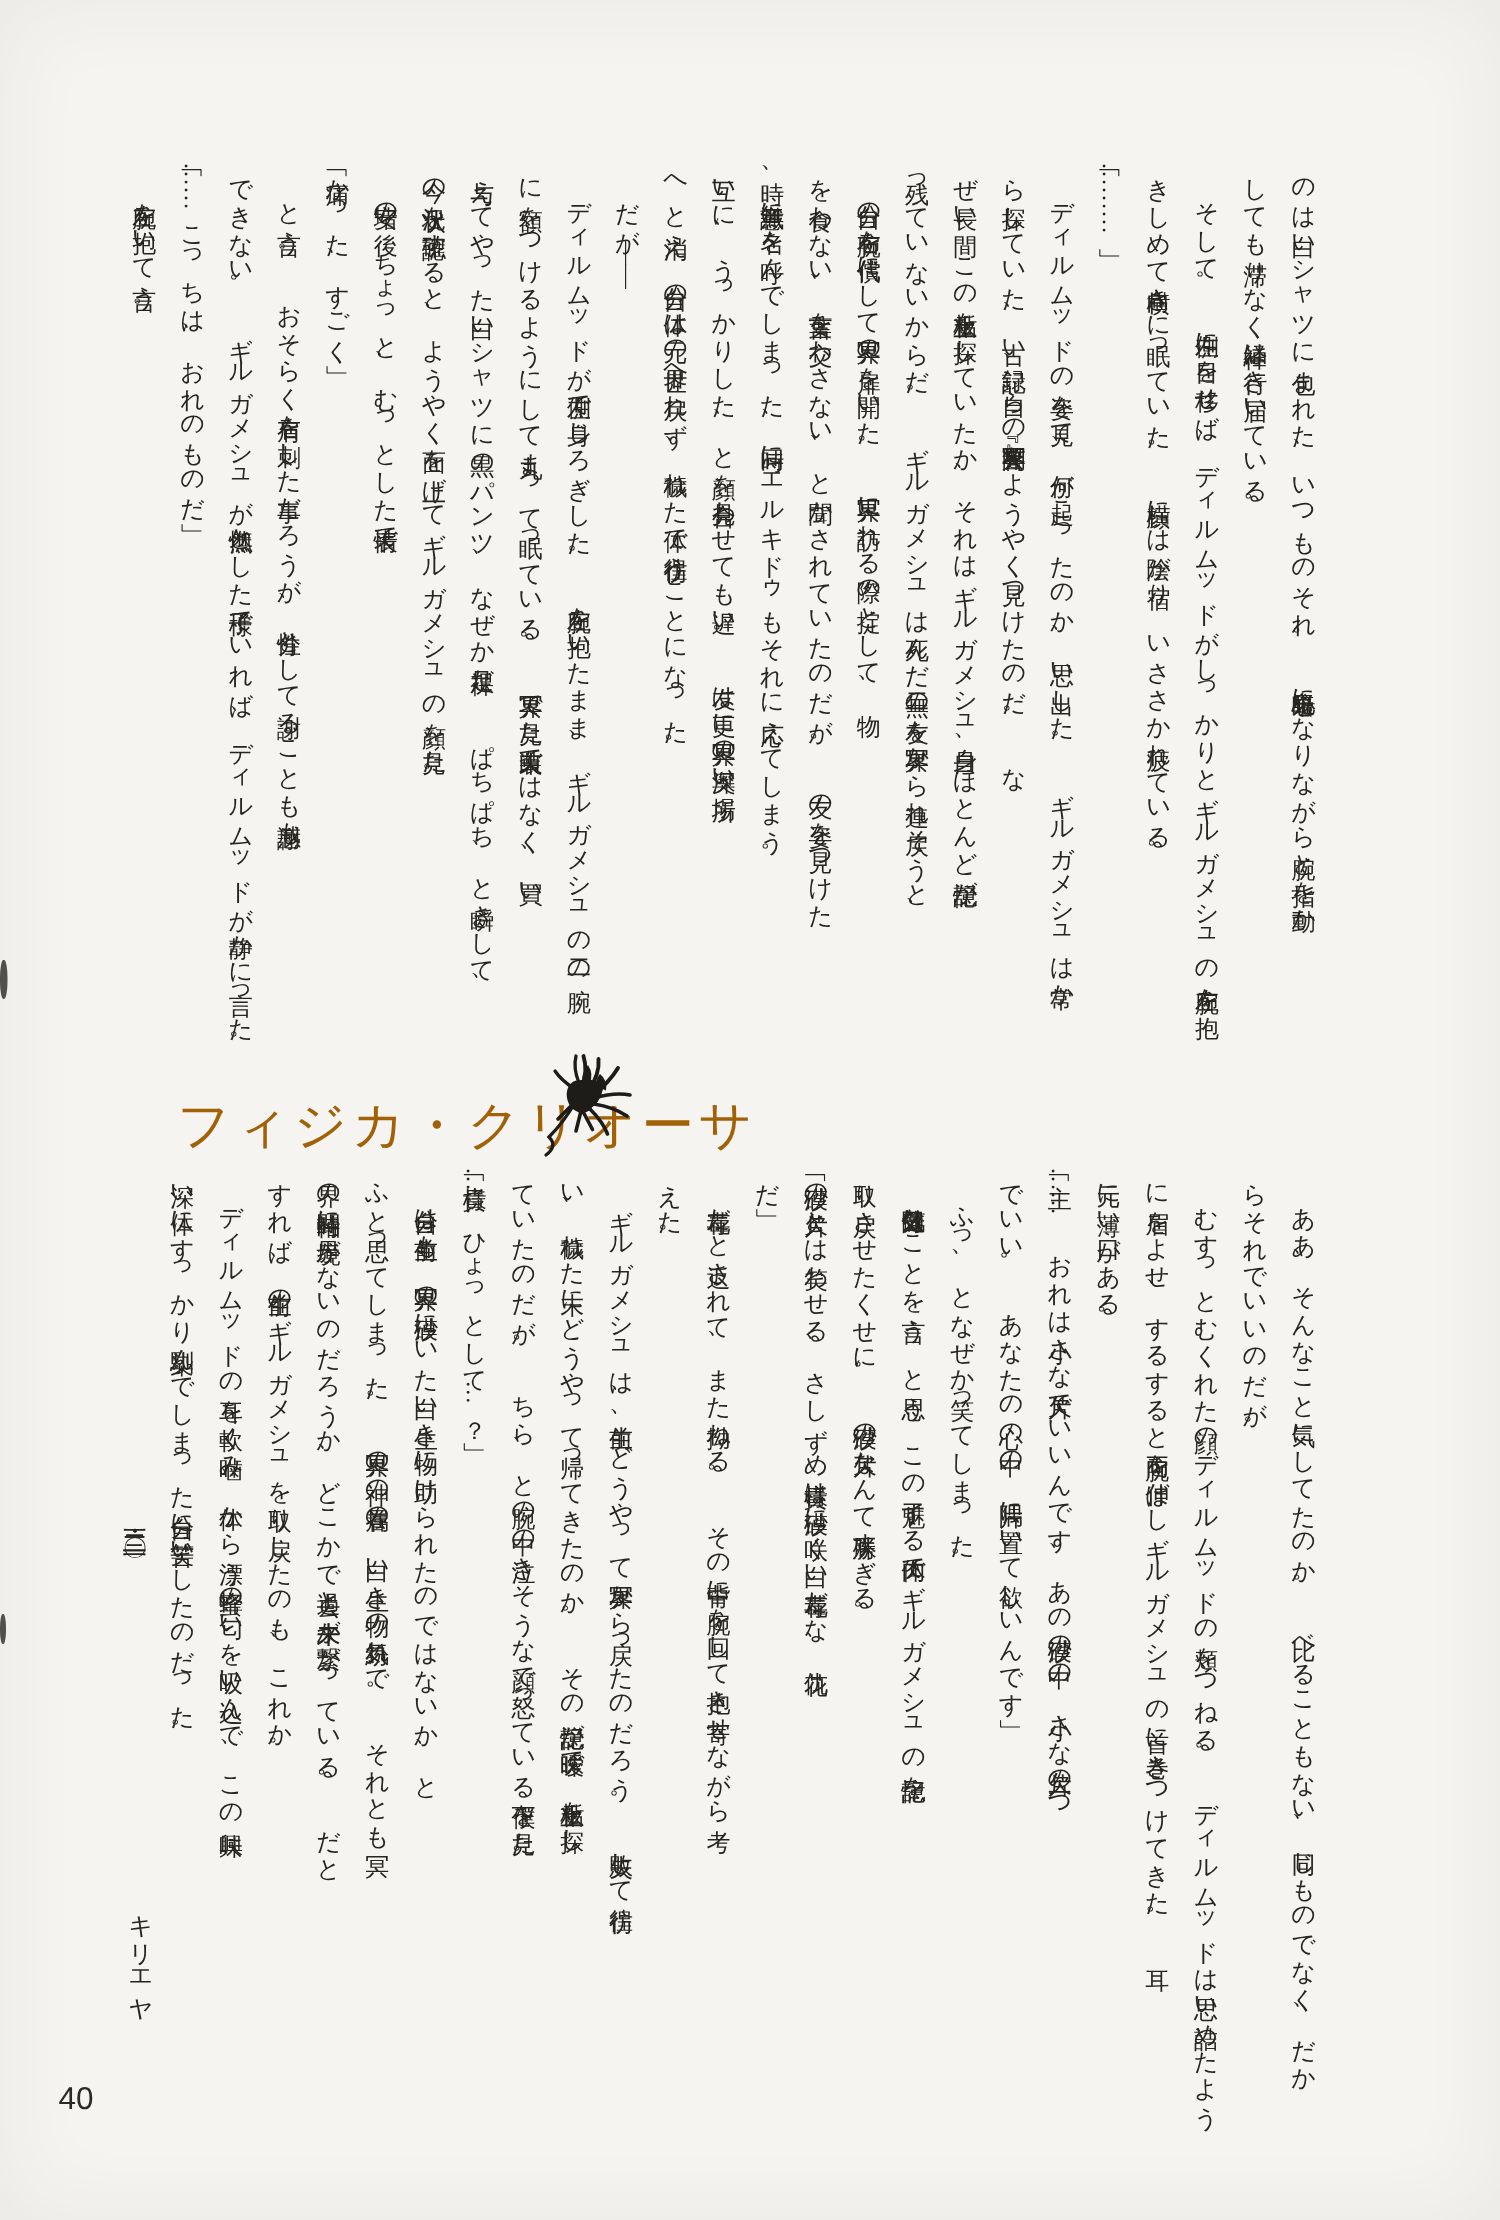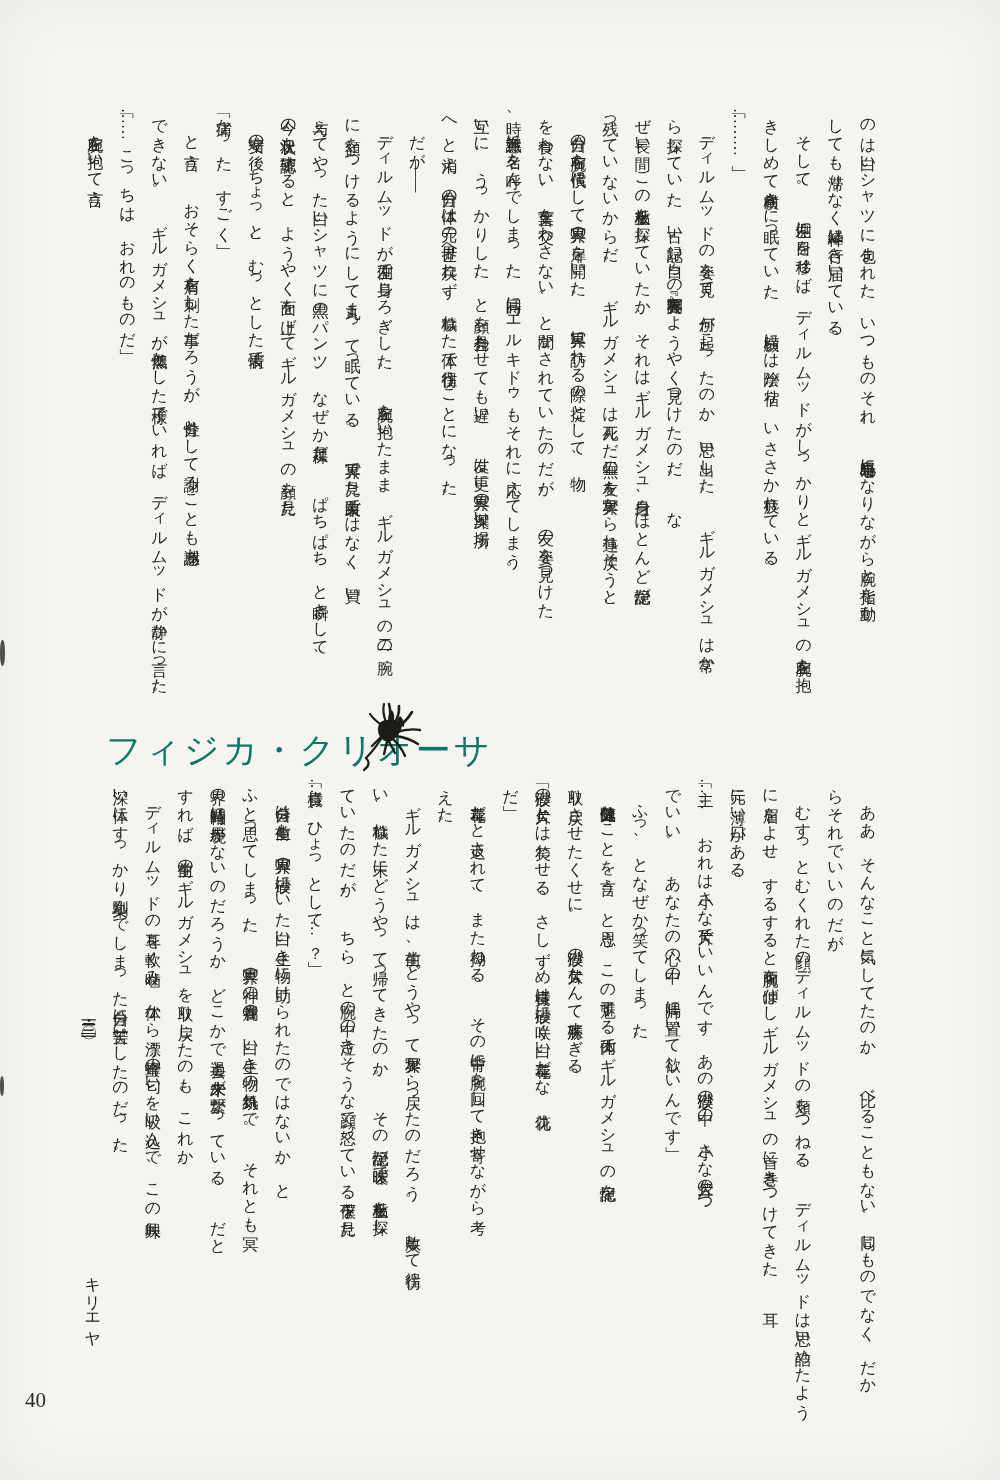--- a/index.html
+++ b/index.html
@@ -36,34 +36,34 @@
     white-space:nowrap;
     line-height:1.3;
   }
   .date-col{left:78px;top:1012px;}
   .author-col{left:82px;top:1266px;}
   .title-row{
     position:absolute;left:106px;top:718px;height:64px;
     display:flex;align-items:center;
   }
   .story-title{
-    margin:0;
+    margin:12px;
     font-family:Liberation Sans, sans-serif;
     font-weight:400;
     font-size:35px;
     letter-spacing:3px;
-    color:#0f766e;
+    color:#a16207;
   }
   .flower{
     position:absolute;left:362px;top:696px;width:66px;height:80px;
   }
   .page-number{
-    position:absolute;left:25px;top:1388px;
+    position:absolute;left:39px;top:1388px;
     font-size:21px;color:#2b2a27;
-    font-family:Liberation Serif, serif;
+    font-family:Liberation Sans, sans-serif;
   }
   .artifact{
     position:absolute;background:#50504a;border-radius:45%;
   }
   .a1{left:0;top:640px;width:5px;height:26px;}
   .a2{left:0;top:1076px;width:4px;height:20px;}
 </style>
 </head>
 <body>
 

